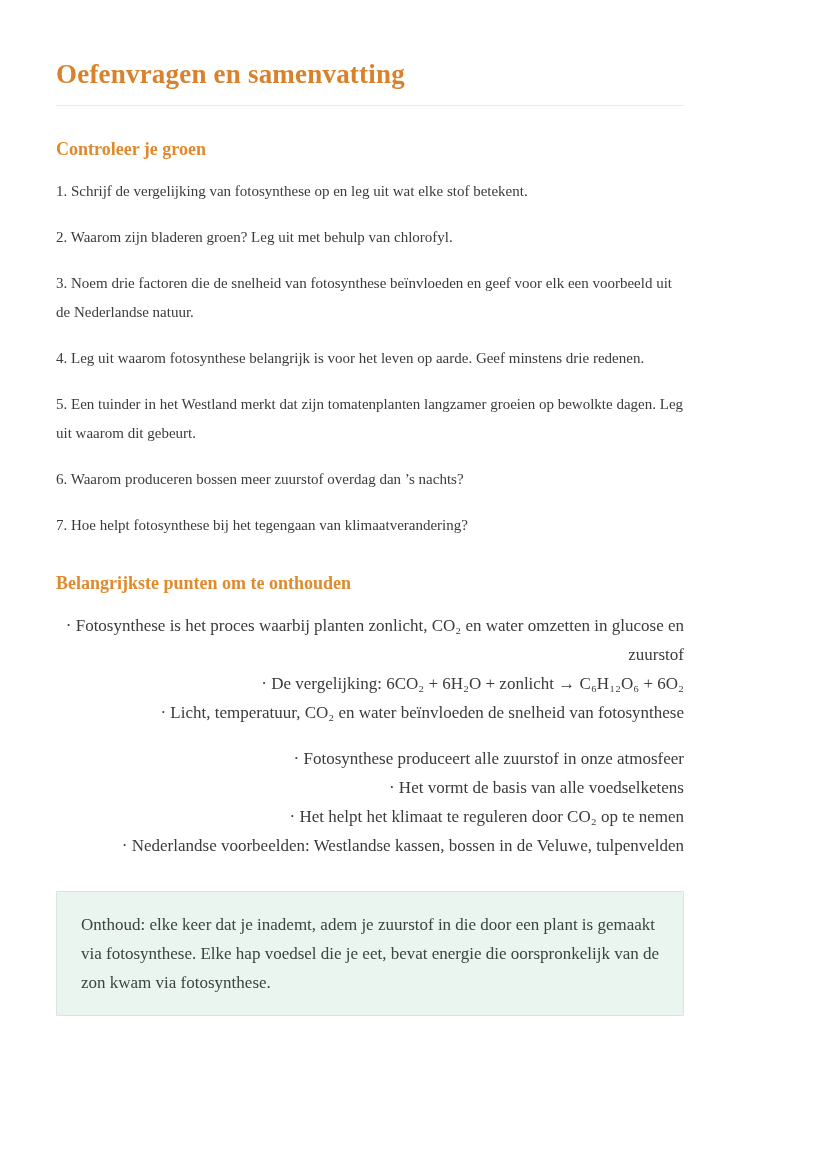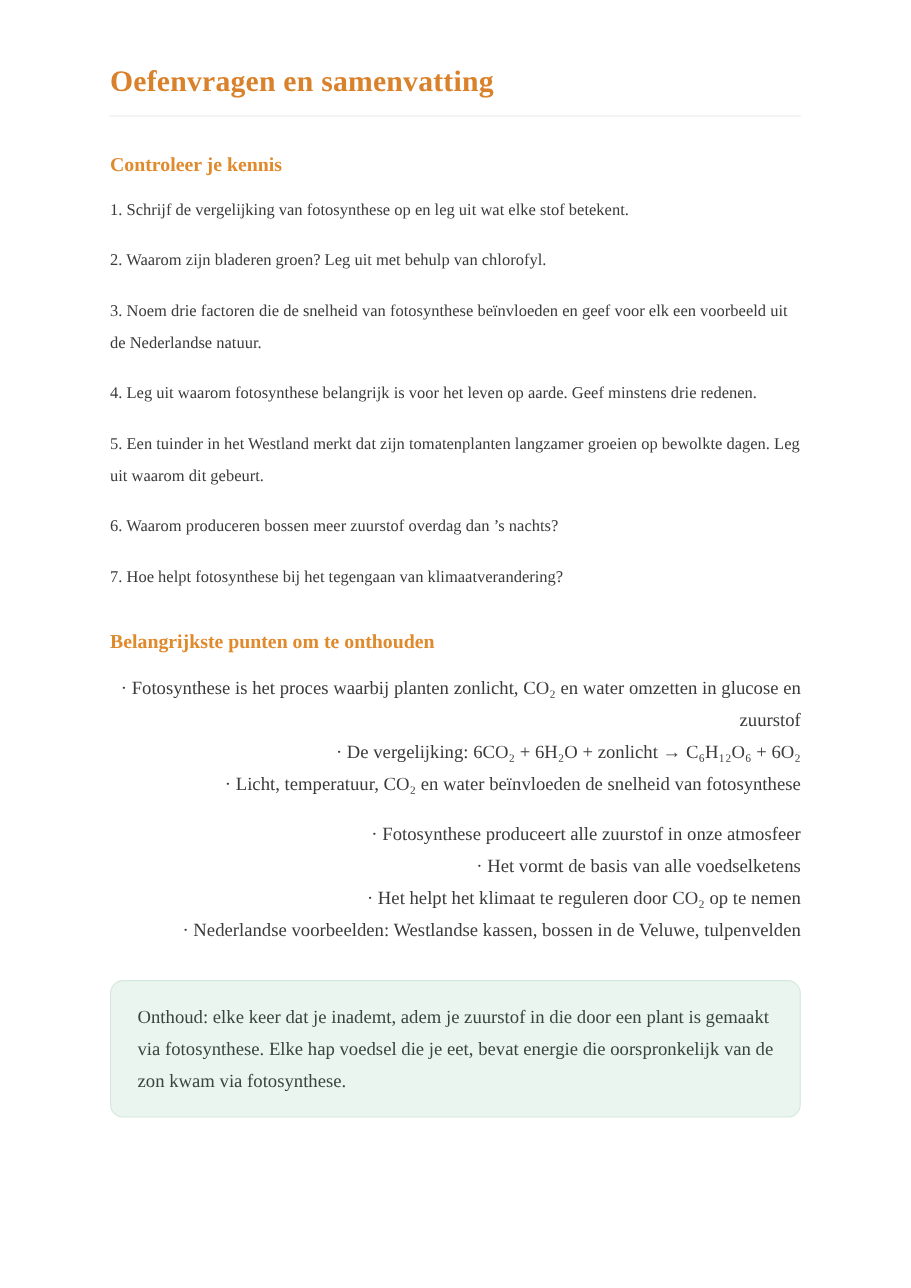--- a/index.html
+++ b/index.html
@@ -8,21 +8,21 @@
     background: #ffffff;
   }
   body {
     width: 828px;
     height: 1171px;
     overflow: hidden;
     font-family: "Liberation Serif", "DejaVu Serif", serif;
     color: #3b3b3b;
   }
   .content {
-    padding: 58px 100px 0 100px;
+    padding: 58px 100px 0 56px;
     width: 628px;
   }
   .page-title {
     margin: 0;
     font-size: 27px;
     font-weight: 700;
     line-height: 1.25;
     color: #d9822b;
     letter-spacing: 0.2px;
   }
@@ -48,40 +48,40 @@
     line-height: 29px;
   }
   .bullet-line {
     margin: 0;
     text-align: right;
   }
   .note-box {
     margin-top: 31px;
     background: #e9f5ee;
     border: 1px solid #d6e8dd;
-    border-radius: 12px;
+    border-radius: 1px;
     padding: 18px 24px;
   }
   .note-text {
     margin: 0;
     font-size: 17px;
     line-height: 29px;
     color: #3b4540;
   }
 </style>
 </head>
 <body>
 
 <div class="content">
 
   <h1 class="page-title">Oefenvragen en samenvatting</h1>
 
   <hr class="title-rule">
 
-  <h2 class="section-heading">Controleer je kennis</h2>
+  <h2 class="section-heading">Controleer je groen</h2>
 
   <p class="question">1. Schrijf de vergelijking van fotosynthese op en leg uit wat elke stof betekent.</p>
   <p class="question">2. Waarom zijn bladeren groen? Leg uit met behulp van chlorofyl.</p>
   <p class="question">3. Noem drie factoren die de snelheid van fotosynthese beïnvloeden en geef voor elk een voorbeeld uit de Nederlandse natuur.</p>
   <p class="question">4. Leg uit waarom fotosynthese belangrijk is voor het leven op aarde. Geef minstens drie redenen.</p>
   <p class="question">5. Een tuinder in het Westland merkt dat zijn tomatenplanten langzamer groeien op bewolkte dagen. Leg uit waarom dit gebeurt.</p>
   <p class="question">6. Waarom produceren bossen meer zuurstof overdag dan ’s nachts?</p>
   <p class="question">7. Hoe helpt fotosynthese bij het tegengaan van klimaatverandering?</p>
 
   <h2 class="section-heading">Belangrijkste punten om te onthouden</h2>

